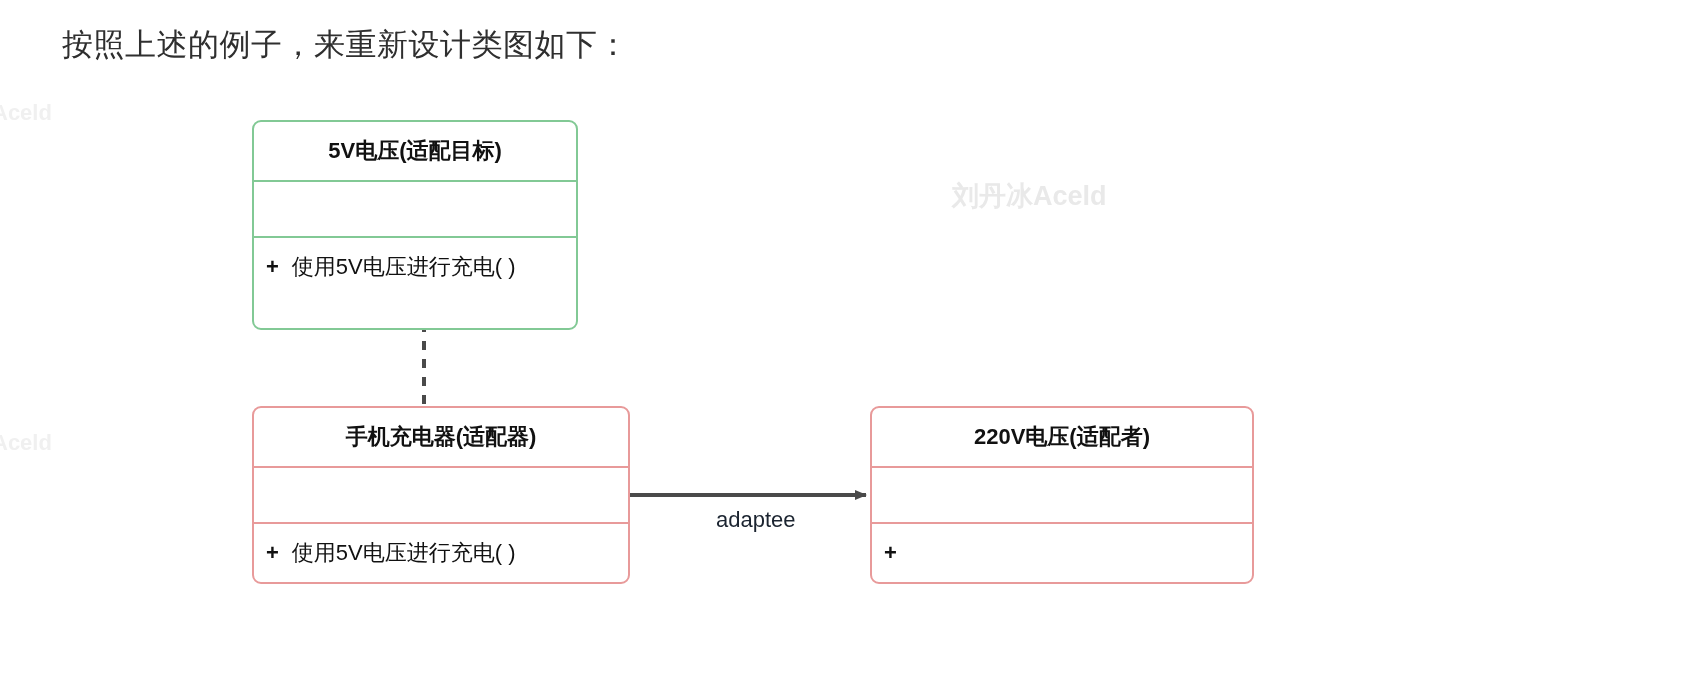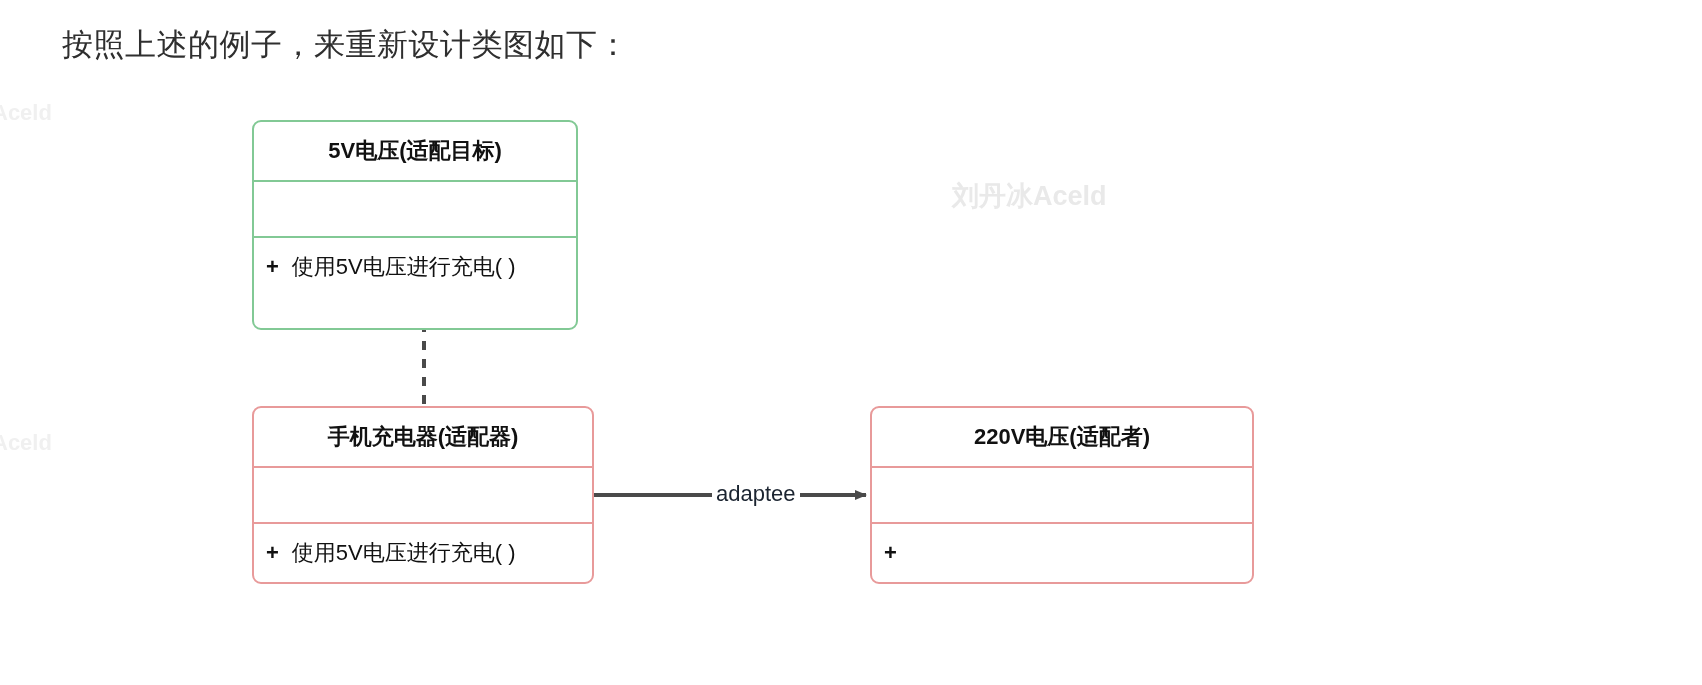--- a/index.html
+++ b/index.html
@@ -101,21 +101,21 @@
   .uml-methods .sign {
     font-weight: bold;
     margin-right: 13px;
   }
 
   .green .uml-attrs { border-top: 2px solid #82c995; border-bottom: 2px solid #82c995; }
   .pink  .uml-attrs { border-top: 2px solid #e89a9a; border-bottom: 2px solid #e89a9a; }
 
   
   #class-target     { left: 252px; top: 120px; width: 326px; height: 210px; }
-  #class-adapter    { left: 252px; top: 406px; width: 342px; height: 178px; }
+  #class-adapter    { left: 252px; top: 406px; width: 378px; height: 178px; }
   #class-adaptee    { left: 870px; top: 406px; width: 384px; height: 178px; }
 
   #class-target  .uml-title,
   #class-adapter .uml-title,
   #class-adaptee .uml-title { height: 58px; }
 
   #class-target  .uml-attrs,
   #class-adapter .uml-attrs,
   #class-adaptee .uml-attrs { height: 58px; }
 
@@ -135,21 +135,21 @@
   .edge-label {
     position: absolute;
     font-size: 22px;
     color: #1b2430;
     background: #ffffff;
     padding: 0 4px;
     white-space: nowrap;
   }
   #label-adaptee {
     left: 712px;
-    top: 481px;
+    top: 507px;
   }
 </style>
 </head>
 <body>
 
 <div class="heading">按照上述的例子，来重新设计类图如下：</div>
 
 <div class="watermark watermark-edge-top">Aceld</div>
 
 <div class="watermark watermark-edge-bottom">Aceld</div>

